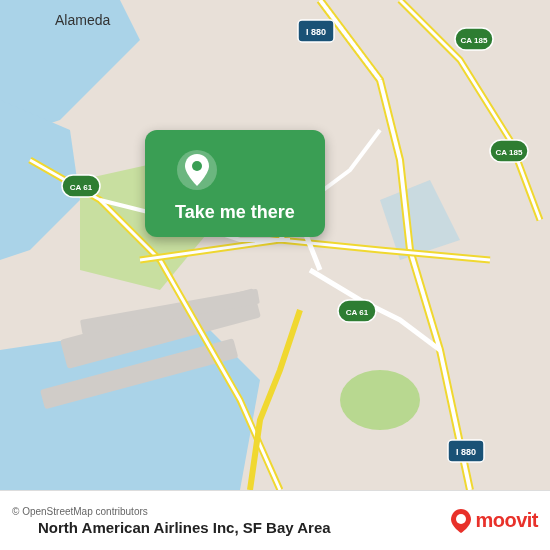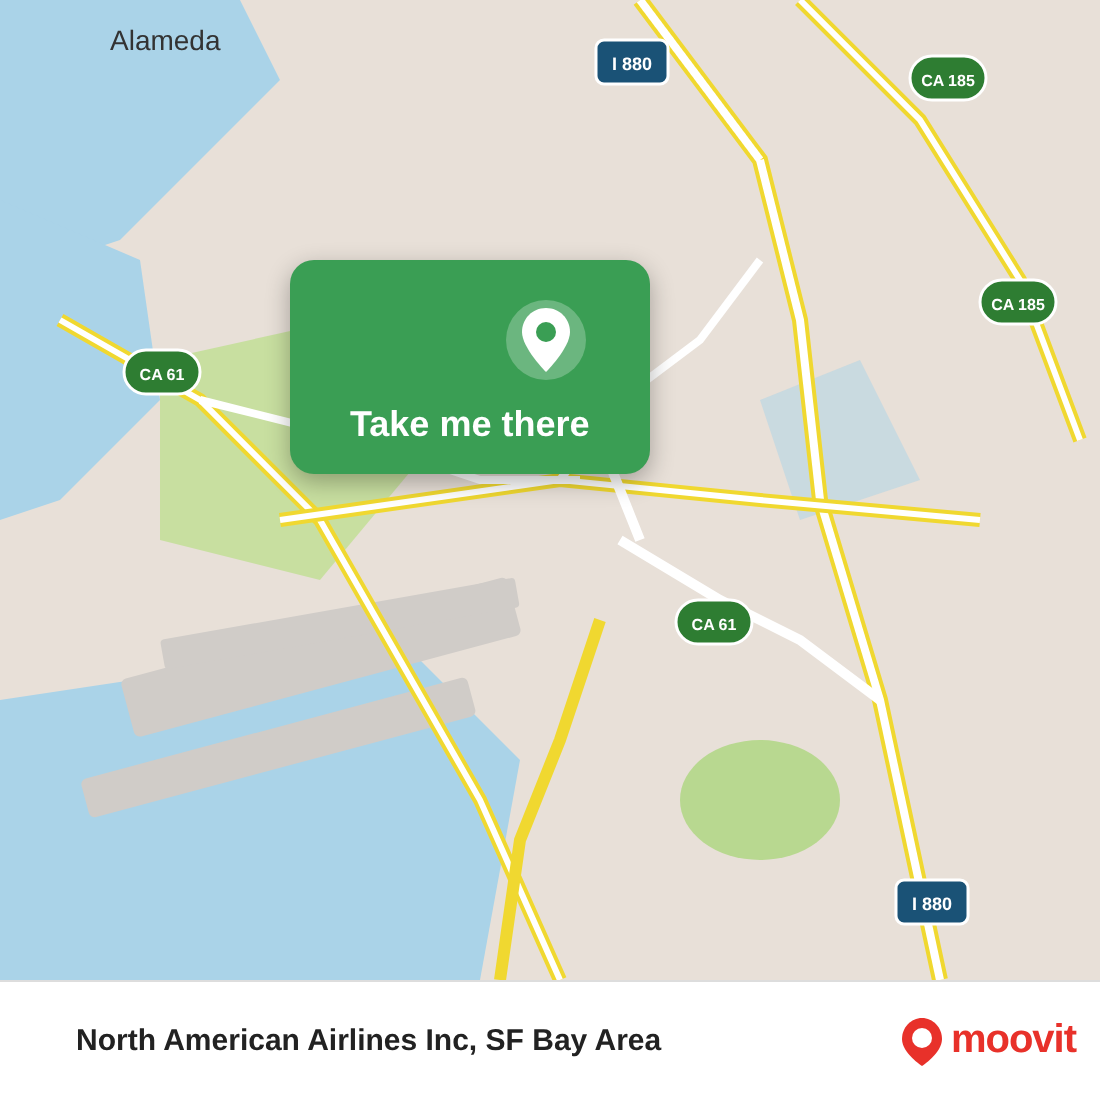--- a/index.html
+++ b/index.html
@@ -38,21 +38,21 @@
       align-items: center;
       z-index: 10;
     }
 
     .green-card {
       background-color: #3a9e54;
       border-radius: 12px;
       padding: 18px 30px 14px 30px;
       display: flex;
       flex-direction: column;
-      align-items: flex-end;
+      align-items: flex-start;
       box-shadow: 0 4px 12px rgba(0,0,0,0.3);
       cursor: pointer;
     }
 
     .location-pin-icon {
       width: 44px;
       height: 44px;
       margin-bottom: 10px;
     }
 
@@ -184,20 +184,21 @@
         <path d="M22 6 C15 6 10 11.5 10 18 C10 26 22 38 22 38 C22 38 34 26 34 18 C34 11.5 29 6 22 6 Z" fill="white"></path>
         <circle cx="22" cy="18" r="5" fill="#3a9e54"></circle>
       </svg>
       <span class="take-me-there-label">Take me there</span>
     </div>
   </div>
 </div>
 
 <div id="bottom-bar">
   <div class="bottom-left">
+    <span class="osm-credit">© OpenStreetMap contributors</span>
     <span class="location-title">North American Airlines Inc, SF Bay Area</span>
   </div>
   <div class="moovit-logo">
 
     <svg class="moovit-pin" viewBox="0 0 28 28" xmlns="http://www.w3.org/2000/svg">
       <path d="M14 2 C8.5 2 4 6.8 4 12.5 C4 19.5 14 26 14 26 C14 26 24 19.5 24 12.5 C24 6.8 19.5 2 14 2 Z" fill="#e8312a"></path>
       <circle cx="14" cy="12" r="5" fill="white"></circle>
     </svg>
     <span class="moovit-text">moovit</span>
   </div>

